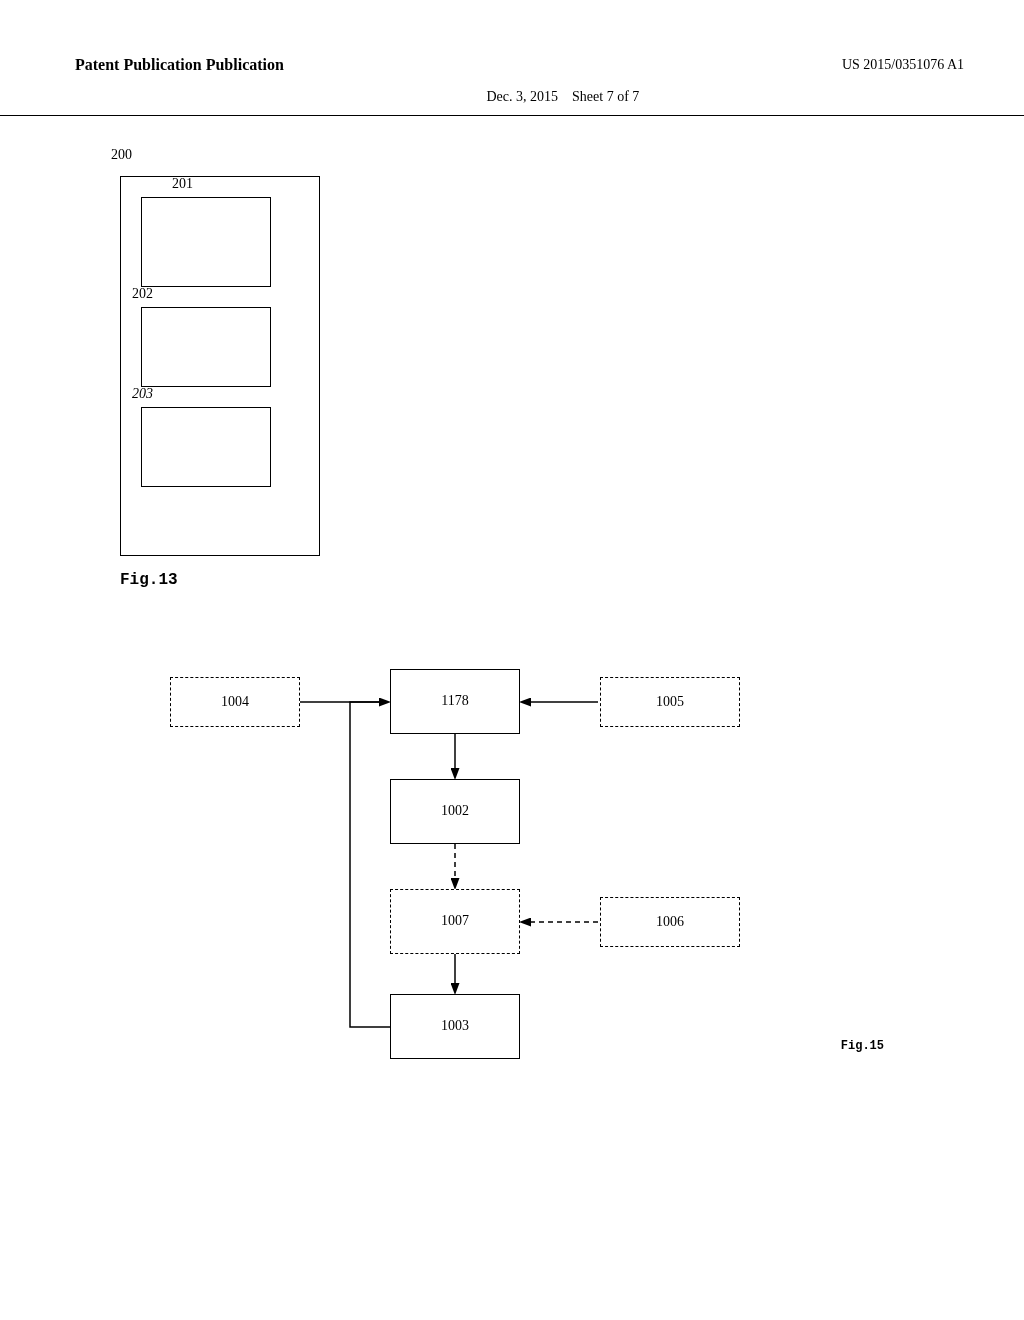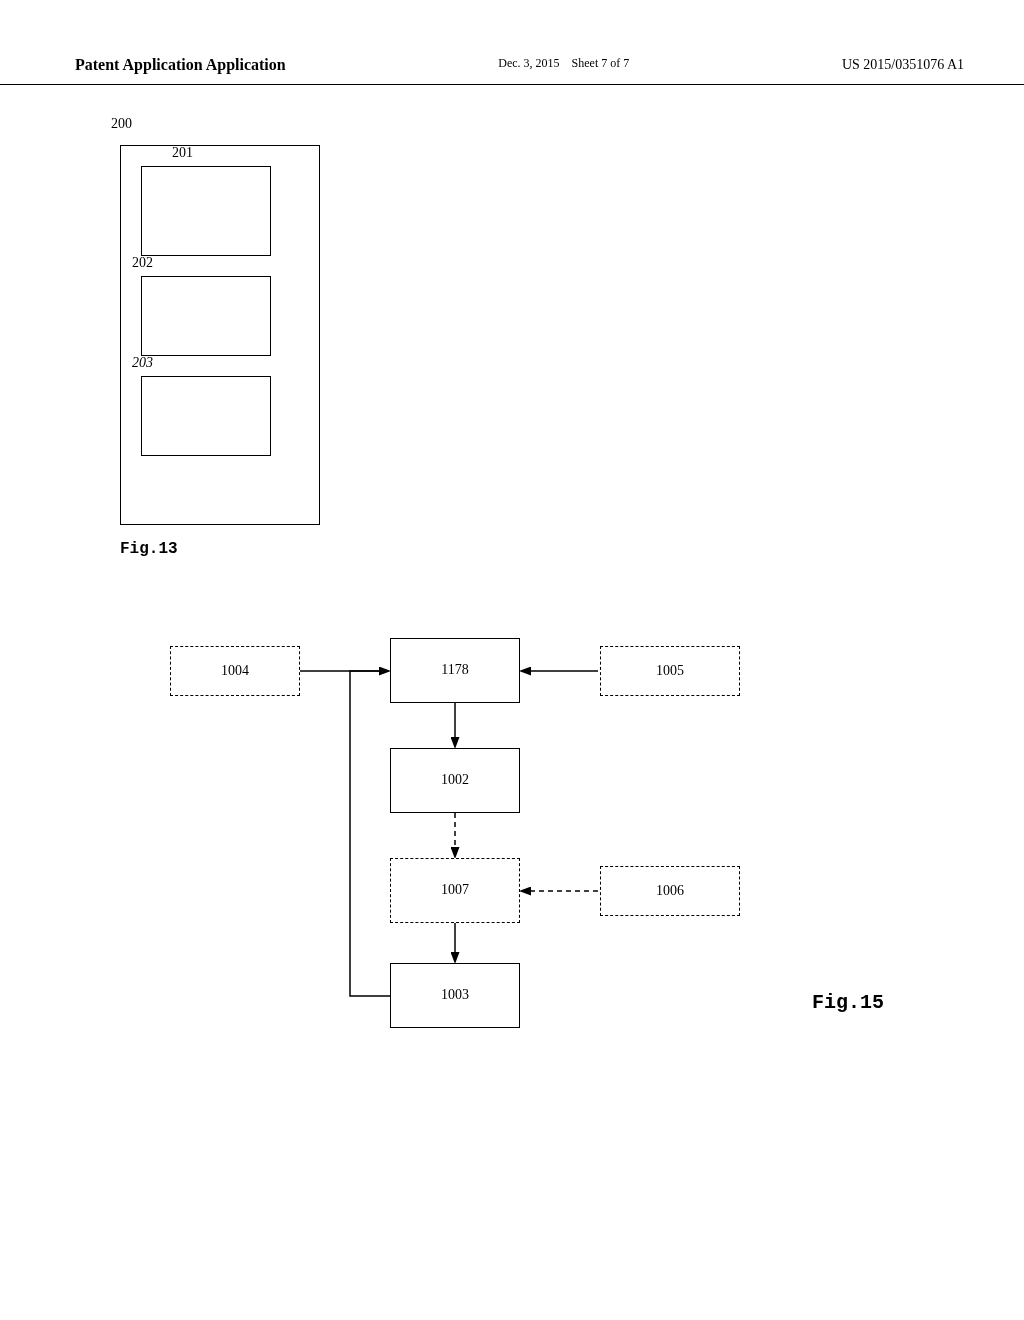--- a/index.html
+++ b/index.html
@@ -30,23 +30,24 @@
       padding-bottom: 8px;
     }
 
     .header-left {
       font-size: 16px;
       font-weight: bold;
       line-height: 1.3;
     }
 
     .header-center {
-      font-size: 12px;
+      font-size: 14px;
       text-align: right;
       line-height: 1.4;
+      margin-top: 32px;
     }
 
     .header-right {
       font-size: 14px;
       text-align: right;
       line-height: 1.4;
     }
 
     
     .content {
@@ -288,21 +289,21 @@
       pointer-events: none;
     }
   </style>
 </head>
 <body>
 
 <div class="page">
 
   <div class="header">
     <div class="header-left">
-      <span>Patent Application Application</span>
+      <span>Patent Publication Publication</span>
     </div>
     <div class="header-center">
       <span>Dec. 3, 2015 Sheet 7 of 7</span>
     </div>
     <div class="header-right">
       <span>US 2015/0351076 A1</span>
     </div>
   </div>
 
   <div class="content">
@@ -381,17 +382,17 @@
         <div class="fc-box fc-dashed box-1006">
           <span>1006</span>
         </div>
 
         <div class="fc-box box-1003">
           <span>1003</span>
         </div>
 
       </div>
 
-      <div style="position:absolute; right:80px; bottom:24px; font-size:20px; font-weight:bold; font-family:'Courier New',Courier,monospace;">Fig.15</div>
+      <div style="position:absolute; right:80px; bottom:16px; font-size:12px; font-weight:bold; font-family:'Courier New',Courier,monospace;">Fig.15</div>
     </div>
 
   </div>
 </div>
 
 </body></html>

